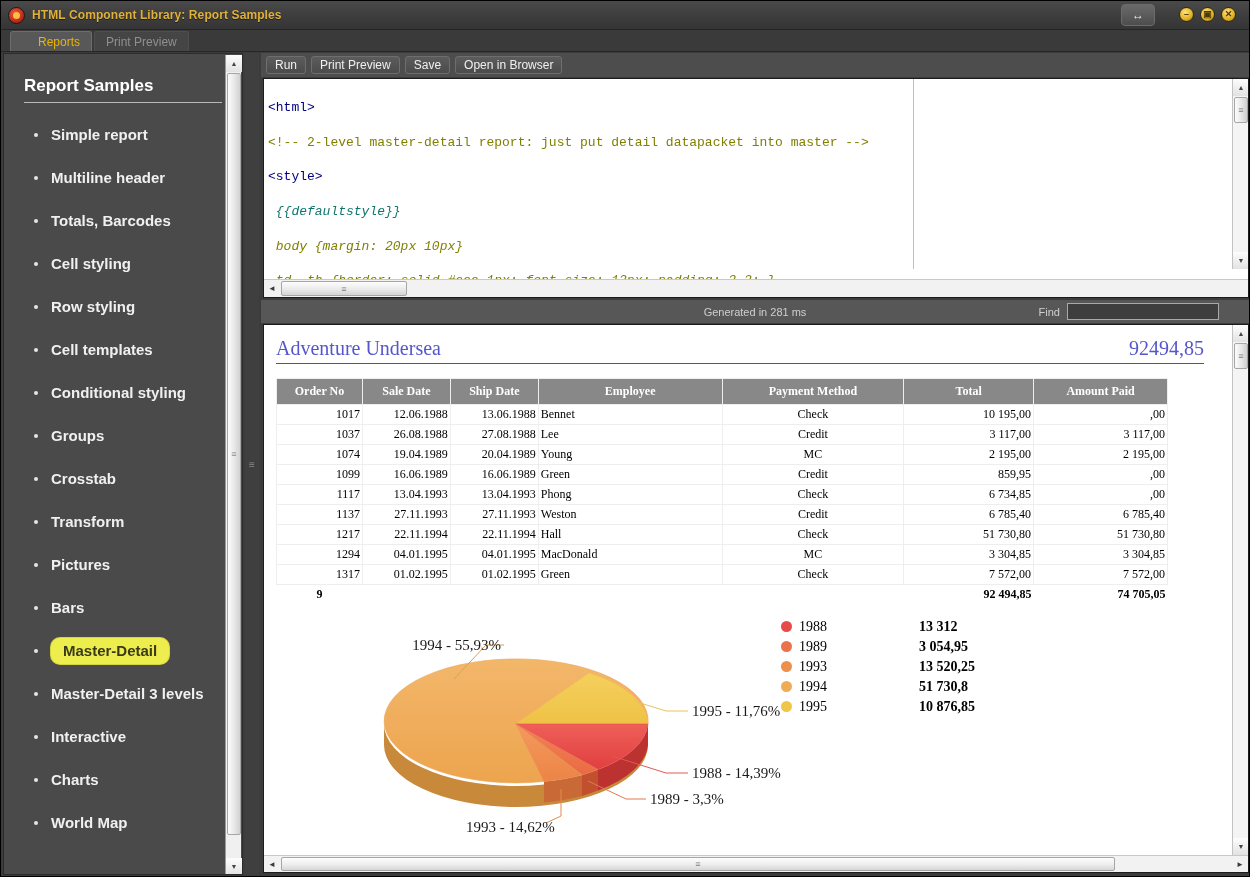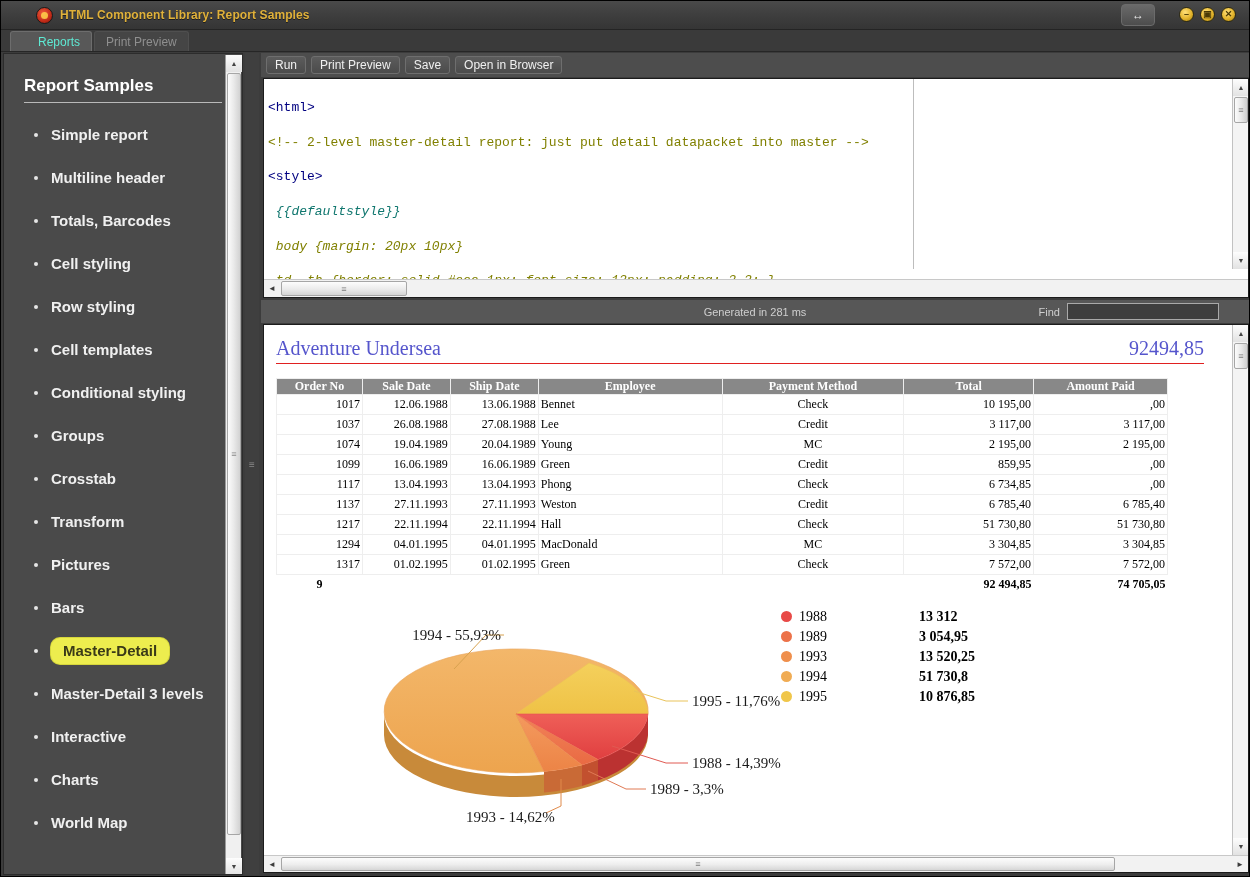--- a/index.html
+++ b/index.html
@@ -14,21 +14,21 @@
     background: #3c3c3c;
     border: 1px solid #000;
     overflow: hidden;
   }
 
   
   #titlebar {
     position: absolute; left: 0; top: 0; width: 1250px; height: 29px;
     background: linear-gradient(to bottom, #4a4a4a 0%, #3e3e3e 50%, #353535 100%);
     border-bottom: 1px solid #242424;
-    display: flex; align-items: center; padding-left: 28px;
+    display: flex; align-items: center;
   }
   .app-icon {
     width: 17px; height: 17px; margin-left: 7px; margin-right: 7px;
     border-radius: 50%;
     background: radial-gradient(circle at 40% 35%, #f05a3c 0%, #c22b18 60%, #7c1409 100%);
     border: 1px solid #1a1a1a;
     position: relative; flex: none;
   }
   .app-icon::after {
     content: ""; position: absolute; left: 4px; top: 4px; width: 7px; height: 7px;
@@ -63,21 +63,21 @@
     background: #3a3a3a; border-bottom: 1px solid #262626;
     display: flex; align-items: flex-end; padding-left: 9px;
   }
   .tab {
     height: 20px; padding: 0 11px; font-size: 12px;
     display: flex; align-items: center;
     border: 1px solid #555; border-bottom: none;
     border-radius: 3px 3px 0 0;
     margin-right: 2px;
   }
-  .tab.active { background: #585858; color: #5eead4; border-color: #6d6d6d; padding-left: 27px; }
+  .tab.active { background: #585858; color: #eab308; border-color: #6d6d6d; padding-left: 27px; }
   .tab.inactive { background: #454545; color: #8f8f8f; border-color: #4f4f4f; }
 
   
   #sidebar {
     position: absolute; left: 2px; top: 52px; width: 240px; height: 822px;
     background: #4a4a4a; border: 1px solid #2c2c2c;
     overflow: hidden;
   }
   #sidebar-inner { padding: 22px 14px 0 14px; }
   #sidebar-title {
@@ -226,21 +226,21 @@
   #report-head {
     display: flex; justify-content: space-between; align-items: baseline;
     border-bottom: 1px solid #e02020;
     font-family: "Liberation Serif", serif;
     font-size: 20px; color: #5555cc;
     padding-bottom: 3px; margin-bottom: 14px;
   }
 
   table.rep { border-collapse: collapse; width: 892px; font-family: "Liberation Serif", serif; }
   table.rep th {
-    background: #888888; color: #ffffff; font-size: 12px; padding: 0 5px;
+    background: #888888; color: #ffffff; font-size: 12px; padding: 5px 5px;
     border: 1px solid #eeeeee; text-align: center; font-weight: bold;
   }
   table.rep td {
     border: 1px solid #eeeeee; font-size: 12px; padding: 2px 2px; height: 20px;
   }
   td.num { text-align: right; }
   td.ctr { text-align: center; }
   td.lft { text-align: left; }
   tr.total td {
     border: none; border-top: 1px solid #888888; font-weight: bold; font-size: 12px;

